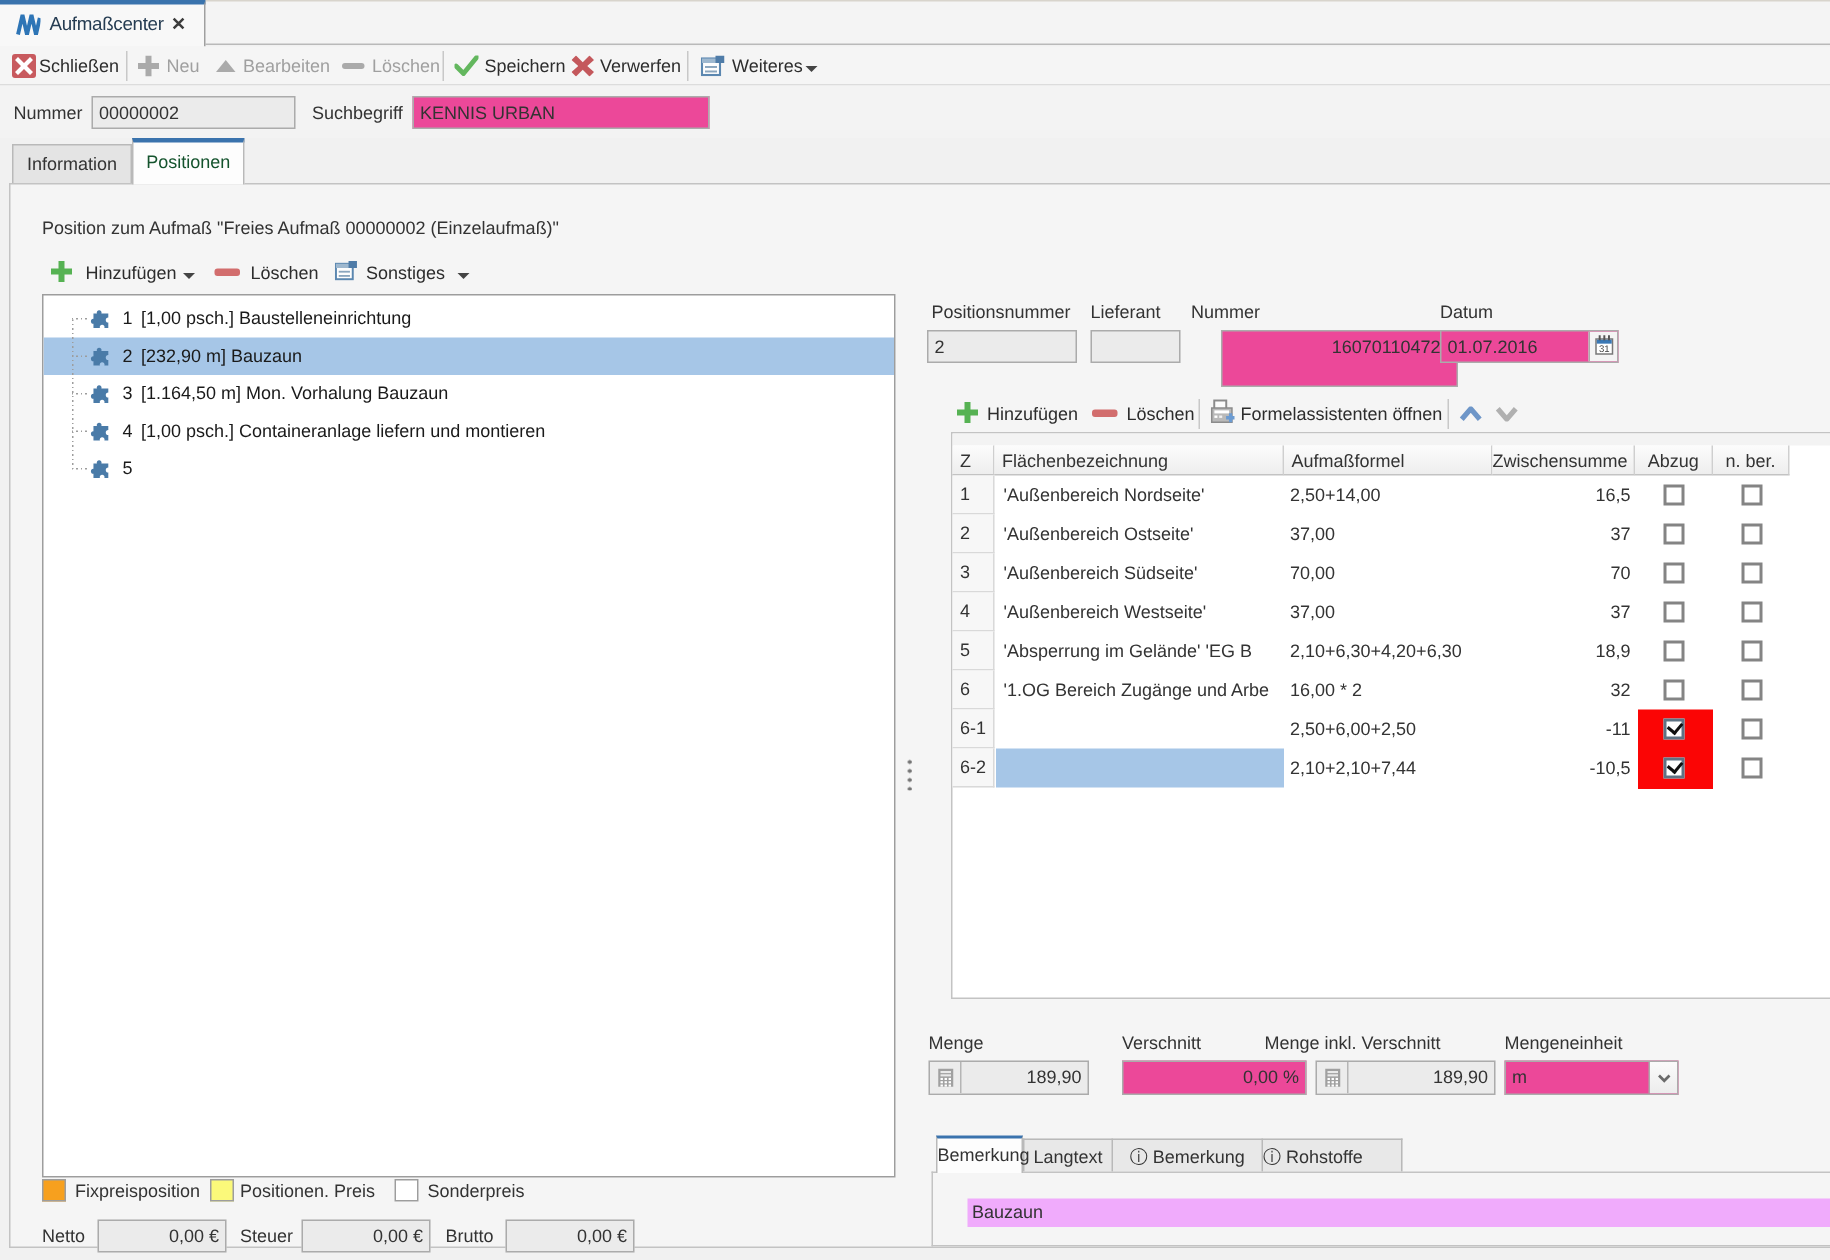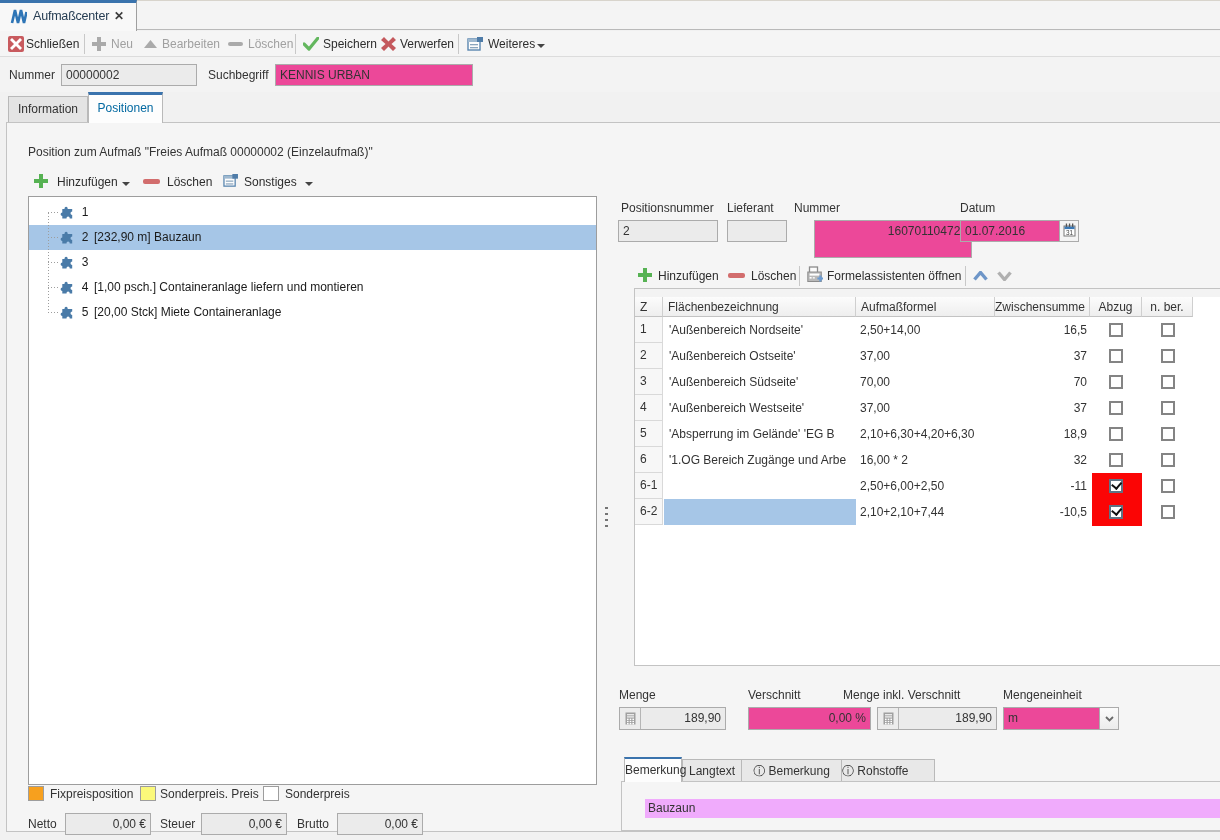--- a/index.html
+++ b/index.html
@@ -79,21 +79,21 @@
 <span class="tbtn" style="left:488px;top:37px">Weiteres</span>
 <span class="arr abs" style="left:537px;top:44px"></span>
 
 <div class="abs" style="left:0;top:57px;width:1220px;height:35px;background:#f3f3f3"></div>
 <span class="lbl" style="left:9px;top:68px">Nummer</span>
 <div class="inp dis" style="left:61px;top:64px;width:136px;height:22px">00000002</div>
 <span class="lbl" style="left:208px;top:68px">Suchbegriff</span>
 <div class="inp" style="left:275px;top:64px;width:198px;height:22px">KENNIS URBAN</div>
 
 <div class="abs" style="left:8px;top:96px;width:80px;height:26px;background:#e4e4e4;border:1px solid #b9b9b9;border-bottom:none;text-align:center;line-height:25px;color:#333">Information</div>
-<div class="abs" style="left:88px;top:92px;width:75px;height:31px;background:#fdfdfd;border:1px solid #b9b9b9;border-bottom:none;border-top:3px solid #3a73ad;text-align:center;line-height:27px;color:#0369a1;z-index:3">Positionen</div>
+<div class="abs" style="left:88px;top:92px;width:75px;height:31px;background:#fdfdfd;border:1px solid #b9b9b9;border-bottom:none;border-top:3px solid #3a73ad;text-align:center;line-height:27px;color:#14532d;z-index:3">Positionen</div>
 
 <div class="abs" style="left:6px;top:122px;width:1214px;height:710px;background:#f5f5f5;border:1px solid #c3c3c3;border-right:none"></div>
 
 <span class="lbl" style="left:28px;top:145px">Position zum Aufmaß "Freies Aufmaß 00000002 (Einzelaufmaß)"</span>
 <svg class="abs" width="16" height="16" viewBox="0 0 16 16" style="left:33px;top:173px">
     <path d="M6 1 h4 v5 h5 v4 h-5 v5 h-4 v-5 h-5 v-4 h5 z" fill="#56b253"></path>
   </svg>
 <span class="tbtn" style="left:57px;top:175px">Hinzufügen</span>
 <span class="arr abs" style="left:122px;top:182px"></span>
 <div class="abs" style="left:143px;top:179px;width:17px;height:5px;background:#d26d6d;border-radius:2px"></div>
@@ -108,47 +108,48 @@
 <span class="tbtn" style="left:244px;top:175px">Sonstiges</span>
 <span class="arr abs" style="left:305px;top:182px"></span>
 
 <div class="abs" style="left:28px;top:196px;width:569px;height:589px;background:#fff;border:1px solid #9d9d9d"></div>
 <div id="tree" class="abs" style="left:29px;top:197px;width:567px;height:587px;overflow:hidden">
   <div class="trow" style="top:3px">
       <svg class="puz" width="14" height="13" viewBox="0 0 14 13">
         <path d="M3.3 3 h2.3 a1.6 1.6 0 1 1 3 0 h4.6 v2.6 a1.7 1.7 0 1 0 0 3.4 v3.6 h-2.6 a1.6 1.6 0 1 0 -3 0 h-4.3 v-2.7 a1.7 1.7 0 1 1 0 -3.4 z" fill="#4a7ba8"></path>
       </svg>
       <span class="tnum">1</span>
+      <span class="ttx">[1,00 psch.] Baustelleneinrichtung</span>
     </div>
   <div class="trow sel" style="top:28px">
       <svg class="puz" width="14" height="13" viewBox="0 0 14 13">
         <path d="M3.3 3 h2.3 a1.6 1.6 0 1 1 3 0 h4.6 v2.6 a1.7 1.7 0 1 0 0 3.4 v3.6 h-2.6 a1.6 1.6 0 1 0 -3 0 h-4.3 v-2.7 a1.7 1.7 0 1 1 0 -3.4 z" fill="#4a7ba8"></path>
       </svg>
       <span class="tnum">2</span>
       <span class="ttx">[232,90 m] Bauzaun</span>
     </div>
   <div class="trow" style="top:53px">
       <svg class="puz" width="14" height="13" viewBox="0 0 14 13">
         <path d="M3.3 3 h2.3 a1.6 1.6 0 1 1 3 0 h4.6 v2.6 a1.7 1.7 0 1 0 0 3.4 v3.6 h-2.6 a1.6 1.6 0 1 0 -3 0 h-4.3 v-2.7 a1.7 1.7 0 1 1 0 -3.4 z" fill="#4a7ba8"></path>
       </svg>
       <span class="tnum">3</span>
+      <span class="ttx">[1.164,50 m] Mon. Vorhalung Bauzaun</span>
     </div>
   <div class="trow" style="top:78px">
       <svg class="puz" width="14" height="13" viewBox="0 0 14 13">
         <path d="M3.3 3 h2.3 a1.6 1.6 0 1 1 3 0 h4.6 v2.6 a1.7 1.7 0 1 0 0 3.4 v3.6 h-2.6 a1.6 1.6 0 1 0 -3 0 h-4.3 v-2.7 a1.7 1.7 0 1 1 0 -3.4 z" fill="#4a7ba8"></path>
       </svg>
       <span class="tnum">4</span>
       <span class="ttx">[1,00 psch.] Containeranlage liefern und montieren</span>
     </div>
   <div class="trow" style="top:103px">
       <svg class="puz" width="14" height="13" viewBox="0 0 14 13">
         <path d="M3.3 3 h2.3 a1.6 1.6 0 1 1 3 0 h4.6 v2.6 a1.7 1.7 0 1 0 0 3.4 v3.6 h-2.6 a1.6 1.6 0 1 0 -3 0 h-4.3 v-2.7 a1.7 1.7 0 1 1 0 -3.4 z" fill="#4a7ba8"></path>
       </svg>
       <span class="tnum">5</span>
-      <span class="ttx">[20,00 Stck] Miete Containeranlage</span>
     </div>
   <div class="abs" style="left:19px;top:16px;width:1px;height:100px;background-image:repeating-linear-gradient(to bottom,#9d9d9d 0 1px,transparent 1px 3px)"></div>
 </div>
 
 <div class="abs" style="left:605px;top:505px;width:3px;height:22px;background-image:radial-gradient(circle,#757575 1.2px,transparent 1.5px);background-size:3px 6px;background-repeat:repeat-y"></div>
 
 <span class="lbl" style="left:621px;top:201px">Positionsnummer</span>
 <span class="lbl" style="left:727px;top:201px">Lieferant</span>
 <span class="lbl" style="left:794px;top:201px">Nummer</span>
 <span class="lbl" style="left:960px;top:201px">Datum</span>
@@ -312,21 +313,21 @@
 <div class="abs" style="left:624px;top:757px;width:58px;height:25px;background:#fdfdfd;border:1px solid #b9b9b9;border-bottom:none;border-top:2px solid #3a73ad;text-align:center;line-height:22px;z-index:3">Bemerkung</div>
 <div class="abs" style="left:682px;top:759px;width:60px;height:23px;background:#e8e8e8;border:1px solid #b9b9b9;border-bottom:none;text-align:center;line-height:22px">Langtext</div>
 <div class="abs" style="left:742px;top:759px;width:100px;height:23px;background:#e8e8e8;border:1px solid #b9b9b9;border-bottom:none;border-left:none;text-align:center;line-height:22px">ⓘ Bemerkung</div>
 <div class="abs" style="left:842px;top:759px;width:93px;height:23px;background:#e8e8e8;border:1px solid #b9b9b9;border-bottom:none;border-left:none;line-height:22px">ⓘ Rohstoffe</div>
 <div class="abs" style="left:621px;top:781px;width:599px;height:50px;background:#f5f5f5;border:1px solid #c3c3c3;border-right:none"></div>
 <div class="abs" style="left:645px;top:799px;width:587px;height:19px;background:#f0abfc;line-height:19px;padding-left:3px">Bauzaun</div>
 
 <div class="abs" style="left:28px;top:786px;width:16px;height:15px;background:#f7a01e;border:1px solid #9d9d9d"></div>
 <span class="lbl" style="left:50px;top:787px">Fixpreisposition</span>
 <div class="abs" style="left:140px;top:786px;width:16px;height:15px;background:#fbf97a;border:1px solid #9d9d9d"></div>
-<span class="lbl" style="left:160px;top:787px">Sonderpreis. Preis</span>
+<span class="lbl" style="left:160px;top:787px">Positionen. Preis</span>
 <div class="abs" style="left:263px;top:786px;width:16px;height:15px;background:#fff;border:1px solid #9d9d9d"></div>
 <span class="lbl" style="left:285px;top:787px">Sonderpreis</span>
 
 <span class="lbl" style="left:28px;top:817px">Netto</span>
 <div class="inp dis right" style="left:65px;top:813px;width:86px;height:22px">0,00 €</div>
 <span class="lbl" style="left:160px;top:817px">Steuer</span>
 <div class="inp dis right" style="left:201px;top:813px;width:86px;height:22px">0,00 €</div>
 <span class="lbl" style="left:297px;top:817px">Brutto</span>
 <div class="inp dis right" style="left:337px;top:813px;width:86px;height:22px">0,00 €</div>
 

